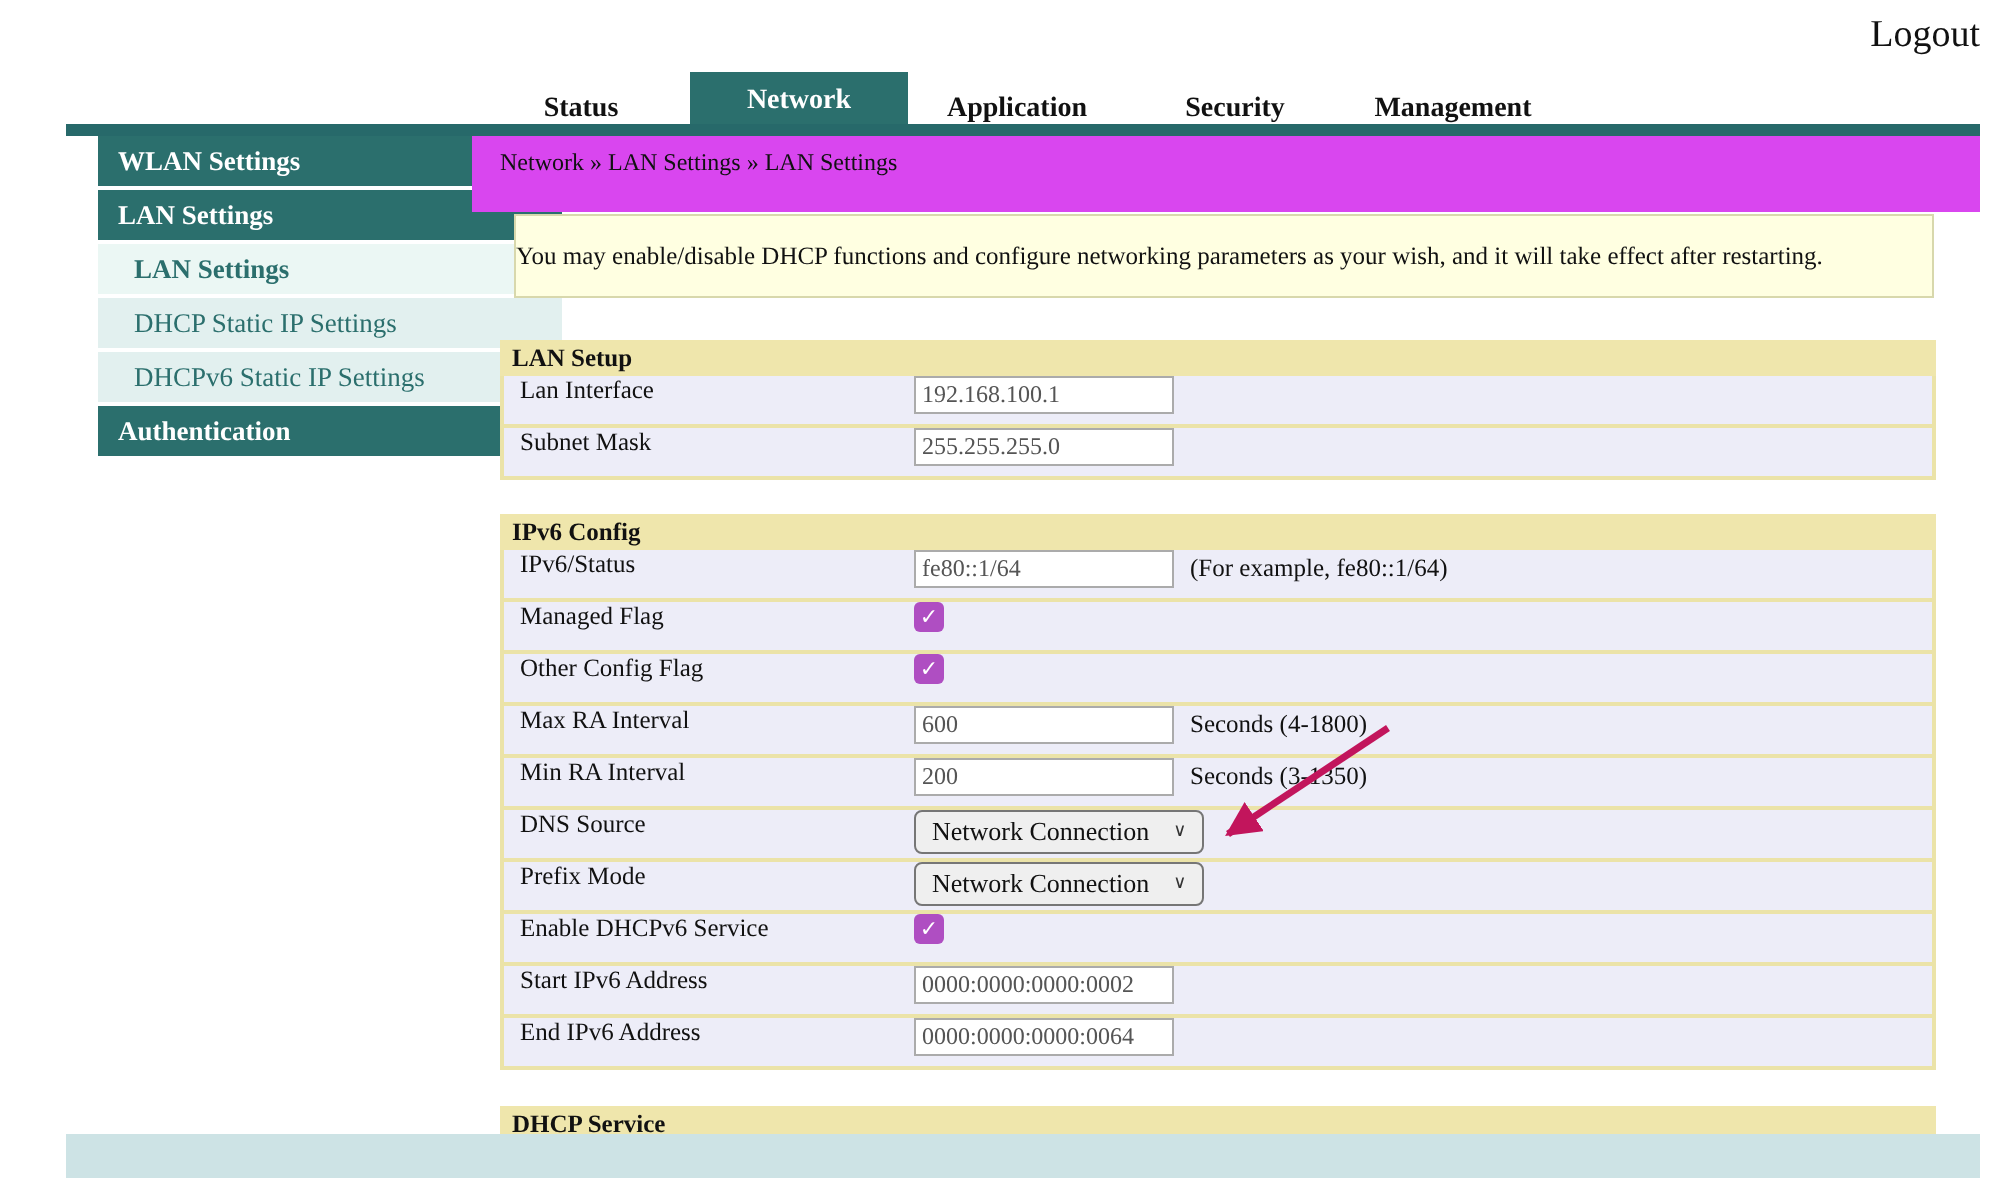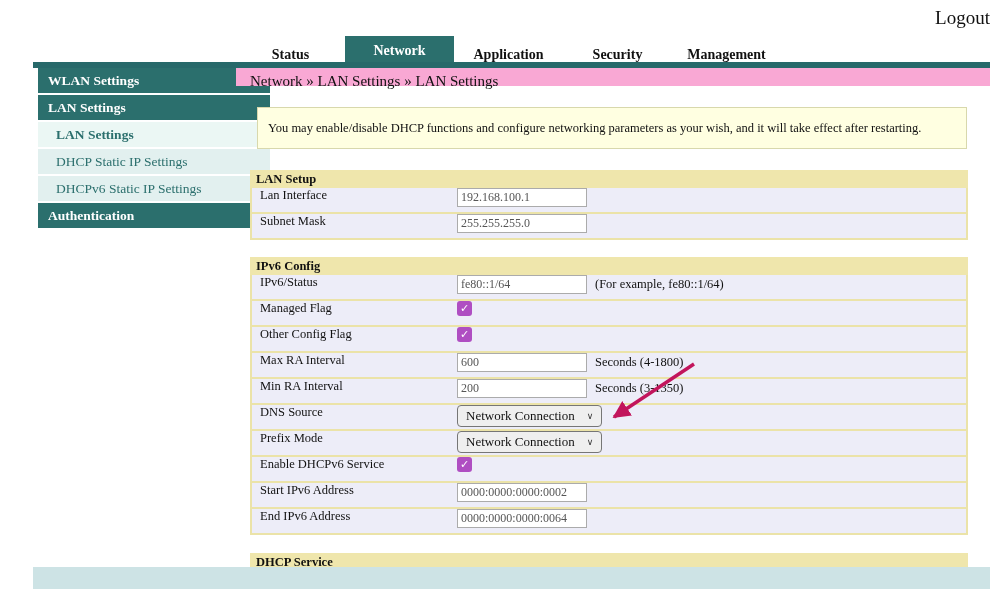--- a/index.html
+++ b/index.html
@@ -2,26 +2,26 @@
 <html><head>
 <meta charset="utf-8">
 <style>
   html,body{margin:0;padding:0}
   body{width:1006px;height:602px;background:#fff;font-family:"Liberation Serif",serif;color:#111;position:relative;overflow:hidden}
   .logout{position:absolute;top:7px;right:16px;font-weight:normal;font-size:19px;cursor:pointer}
   .tabs{position:absolute;left:236px;top:36px;display:flex;align-items:flex-end}
   .tab{width:109px;height:26px;line-height:26px;text-align:center;font-weight:bold;font-size:14px;color:#111;cursor:pointer}
   .tab.active{background:#2B6F6D;color:#fff;height:32px;line-height:30px}
   .strip{position:absolute;left:33px;top:62px;width:957px;height:6px;background:#27696A}
-  .sidebar{position:absolute;left:38px;top:68px;width:232px;font-size:13.5px}
+  .sidebar{position:absolute;left:49px;top:68px;width:232px;font-size:13.5px}
   .side-header{background:#2B6F6D;color:#fff;font-weight:bold;padding:5px 0 4px 10px;border-bottom:2px solid #fff;cursor:pointer}
   .side-subitem{background:#E2F0EF;color:#2B6F6D;padding:5px 0 4px 18px;border-bottom:2px solid #fff;cursor:pointer}
   .side-subitem.selected{font-weight:bold;background:#EBF7F4}
-  .breadcrumb{position:absolute;left:236px;top:68px;width:754px;height:18px;line-height:26px;background:#f9a8d4;padding-left:14px;font-size:15px;box-sizing:border-box}
-  .notice{position:absolute;left:257px;top:107px;width:710px;height:42px;background:#FFFFE1;border:1px solid #D8D8AC;display:flex;align-items:center;padding-left:10px;font-size:12.5px;box-sizing:border-box}
+  .breadcrumb{position:absolute;left:236px;top:68px;width:754px;height:38px;line-height:26px;background:#d946ef;padding-left:14px;font-size:12px;box-sizing:border-box}
+  .notice{position:absolute;left:257px;top:107px;width:710px;height:42px;background:#FFFFE1;border:1px solid #D8D8AC;display:flex;align-items:center;font-size:12.5px;box-sizing:border-box}
   .section{position:absolute;left:250px;width:718px}
   .s0{top:170px}.s1{top:257px}.s2{top:553px}
   .sec-header{height:18px;line-height:18px;background:#EFE6AC;font-weight:bold;font-size:12.5px;padding-left:6px}
   .sec-body{border:2px solid #EBE3A8;border-top:none}
   .row{height:24px;background:#EDEDF8;display:flex;align-items:flex-start}
   .row + .row{border-top:2px solid #EBE3A8}
   .lbl{width:197px;padding-left:8px;font-size:12.5px;flex:none}
   .ctl{display:flex;align-items:center;flex:1}
   .txt{width:122px;height:15px;border:1px solid #ABABAB;font-family:"Liberation Serif",serif;font-size:12px;color:#555;padding:1px 3px;background:#fff}
   .note{font-size:12.5px;margin-left:8px;color:#111}

